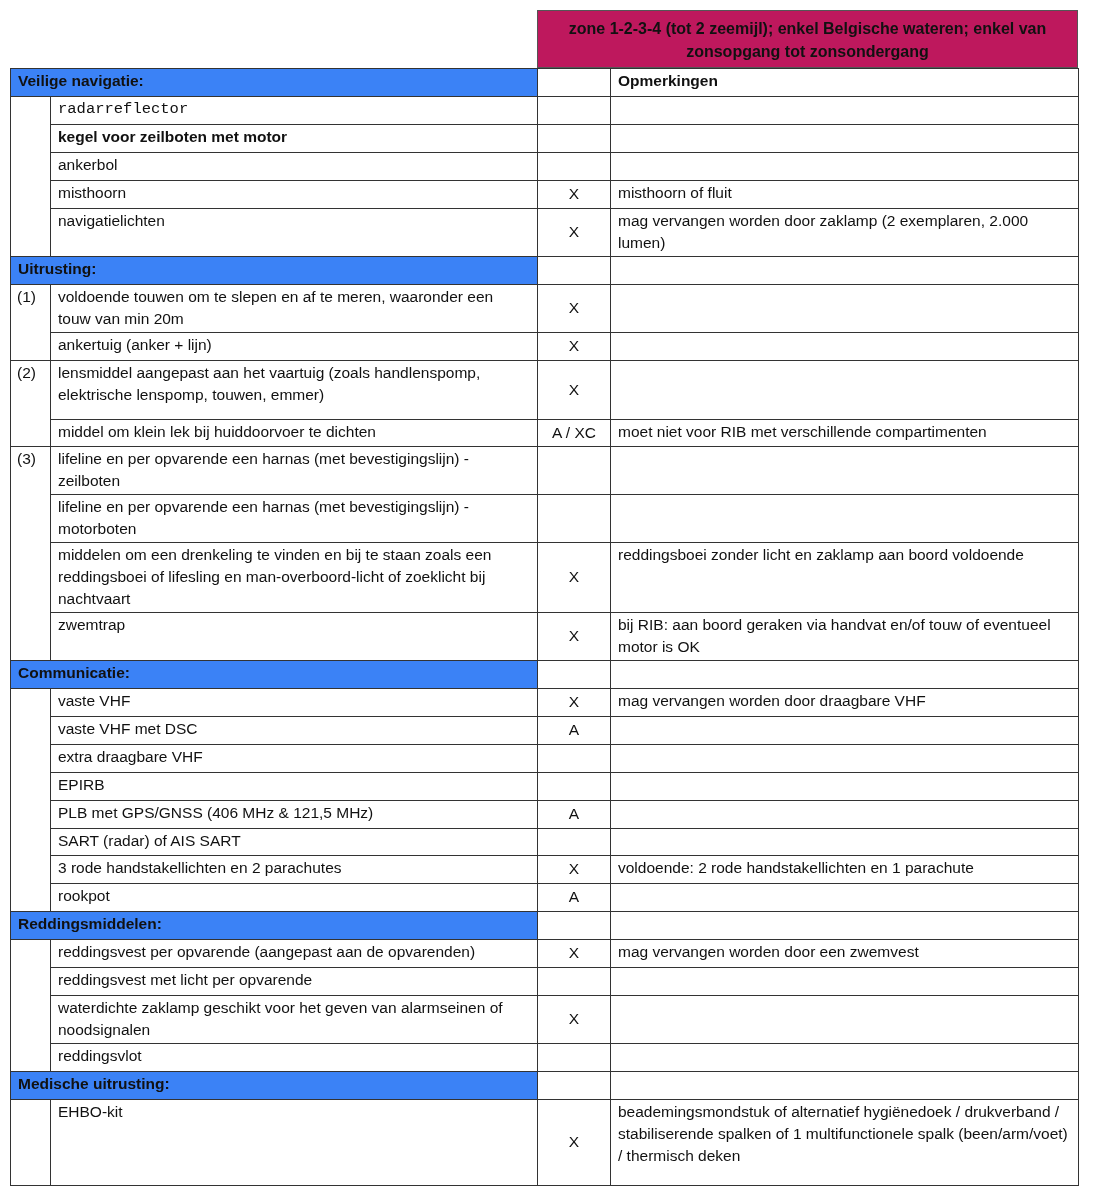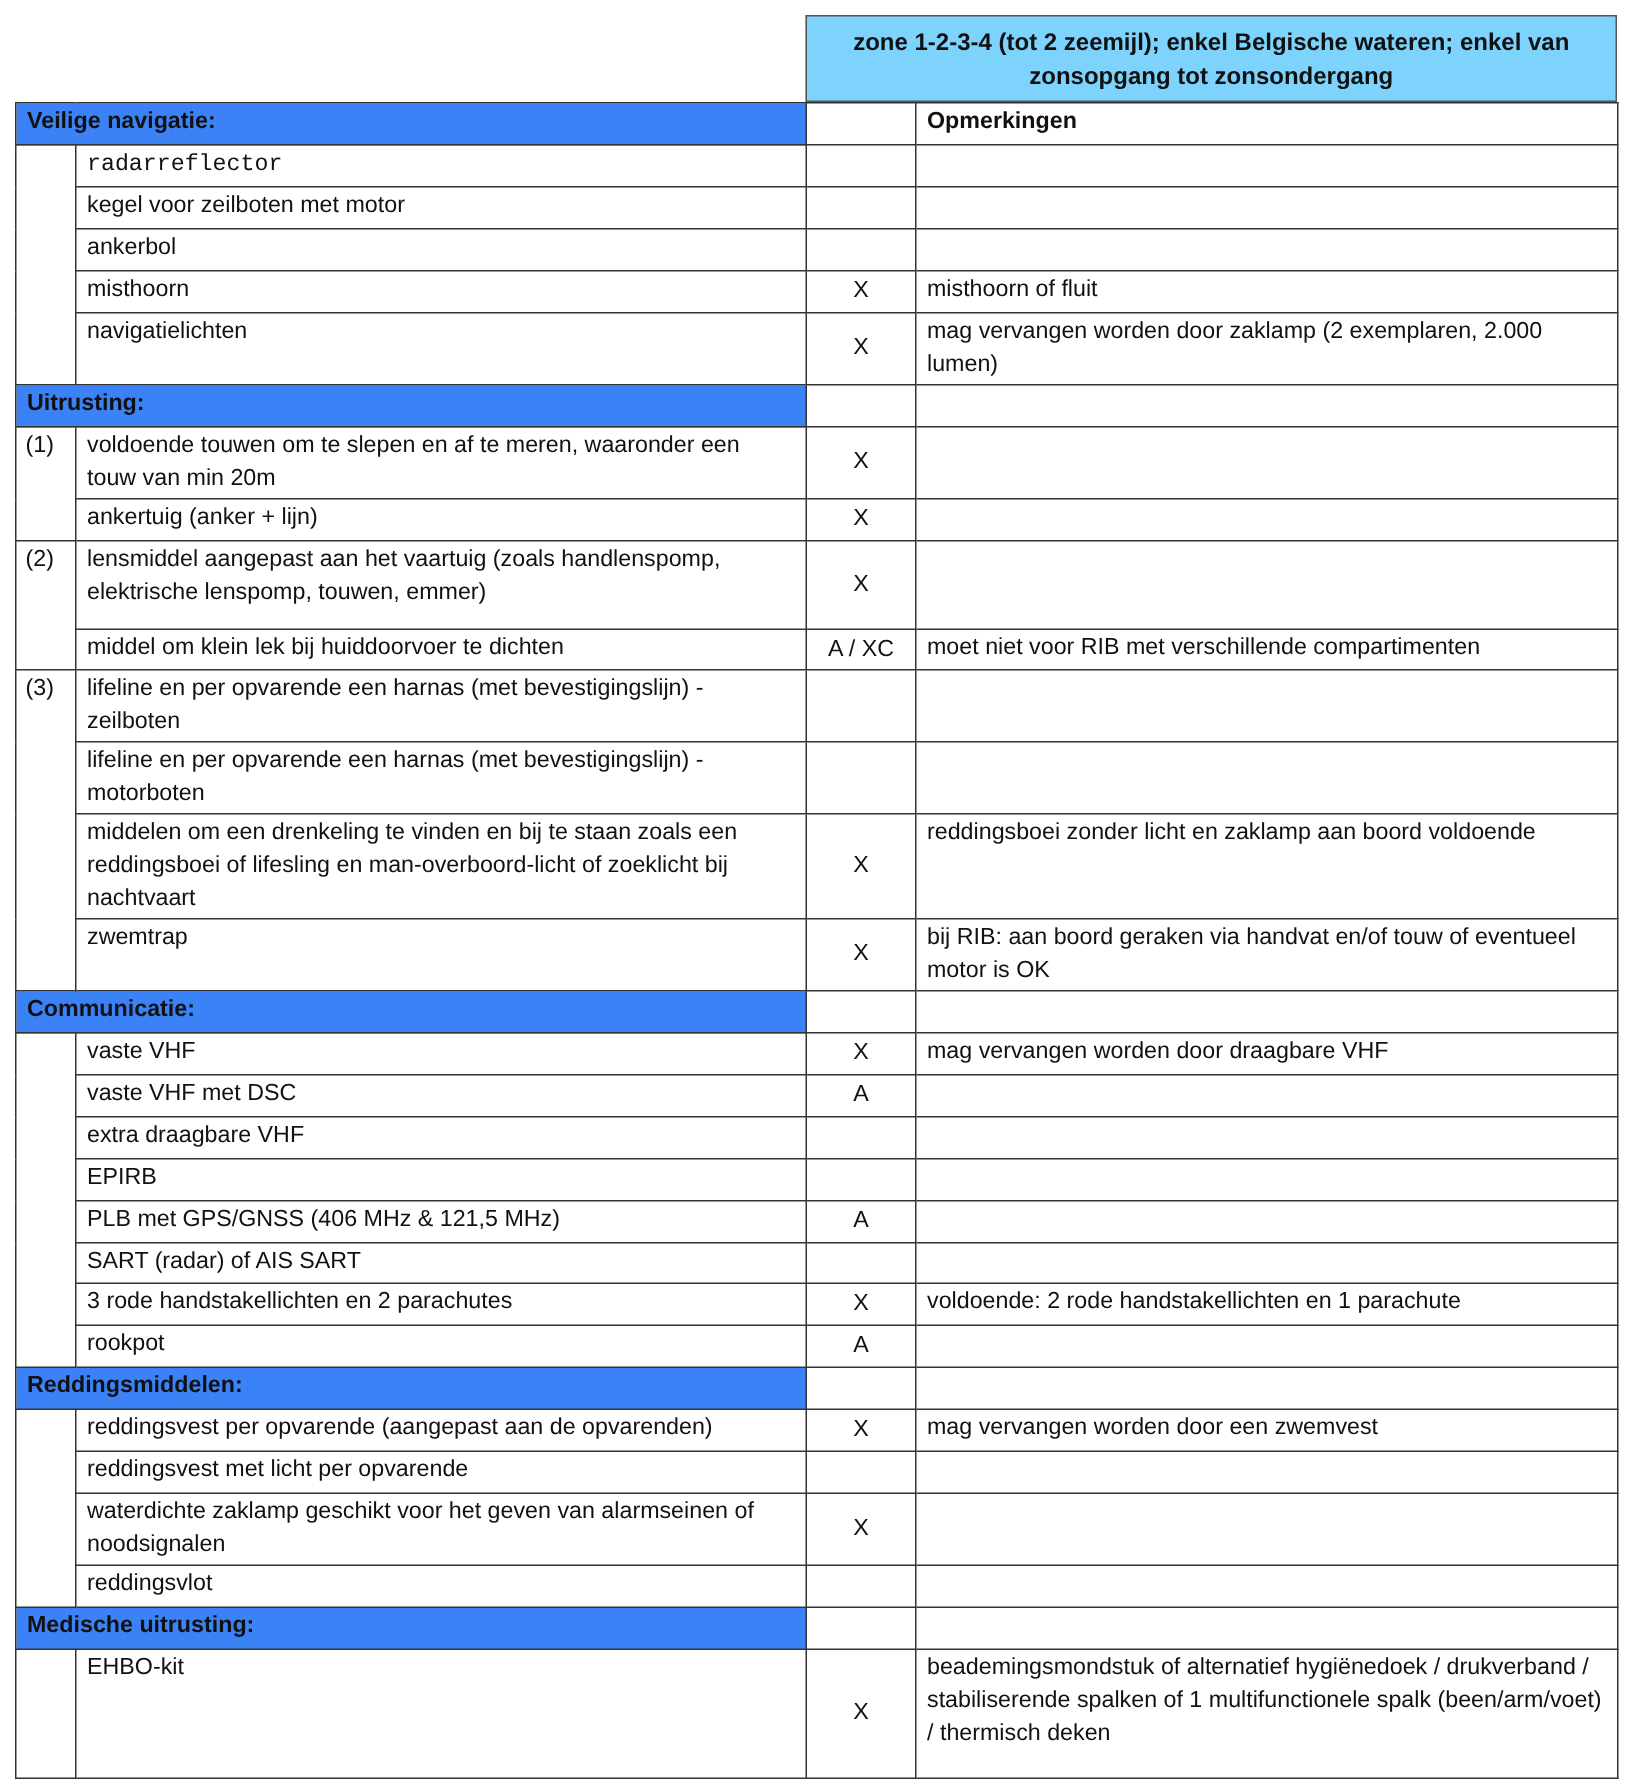--- a/index.html
+++ b/index.html
@@ -1,20 +1,20 @@
 <!DOCTYPE html>
 <html><head>
 <meta charset="utf-8">
 <style>
   html, body { margin: 0; padding: 0; background: #ffffff; }
   body { width: 1093px; height: 1188px; position: relative; font-family: "Liberation Sans", sans-serif; color: #111; }
   .page { position: absolute; left: 0; top: 0; width: 1093px; height: 1188px; }
   .zone-header {
     position: absolute; left: 537px; top: 10px; width: 541px; height: 58px;
-    background: #7dd3fc; border: 1.5px solid #555; box-sizing: border-box;
+    background: #be185d; border: 1.5px solid #555; box-sizing: border-box;
     font-weight: bold; font-size: 16px; line-height: 23px; text-align: center;
     padding-top: 6px;
   }
   table.grid {
     position: absolute; left: 10px; top: 68px; width: 1068px;
     border-collapse: collapse; table-layout: fixed;
     font-size: 15.5px; line-height: 22px;
   }
   table.grid td {
     border: 1px solid #333; vertical-align: top; padding: 1px 7px 2px 7px;
@@ -49,21 +49,21 @@
           <td colspan="2" class="section-label">Veilige navigatie:</td>
           <td class="mark"></td>
           <td class="rem head">Opmerkingen</td>
         </tr>
         <tr style="height: 28px; font-family: Liberation Mono, monospace;">
           <td rowspan="5" class="num"></td>
           <td class="item">radarreflector</td>
           <td class="mark"></td>
           <td class="rem"></td>
         </tr>
-        <tr style="height: 28px;">
+        <tr style="height: 28px; font-weight: bold;">
           <td class="item">kegel voor zeilboten met motor</td>
           <td class="mark"></td>
           <td class="rem"></td>
         </tr>
         <tr style="height: 28px; padding-left: 15px;">
           <td class="item">ankerbol</td>
           <td class="mark"></td>
           <td class="rem"></td>
         </tr>
         <tr style="height: 28px; padding-left: 42px;">

